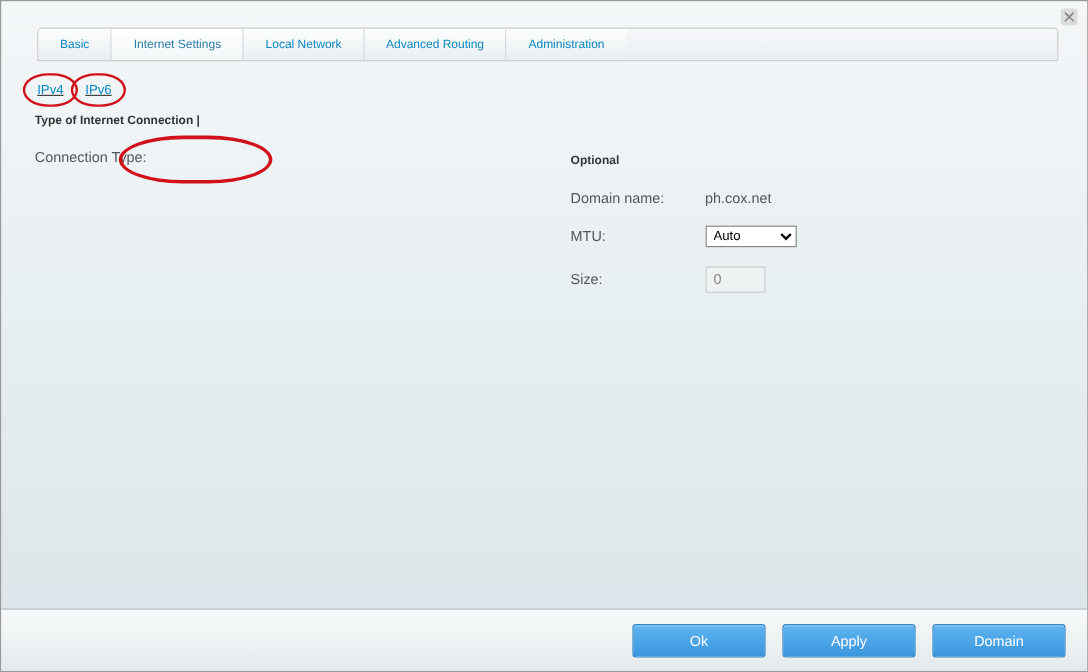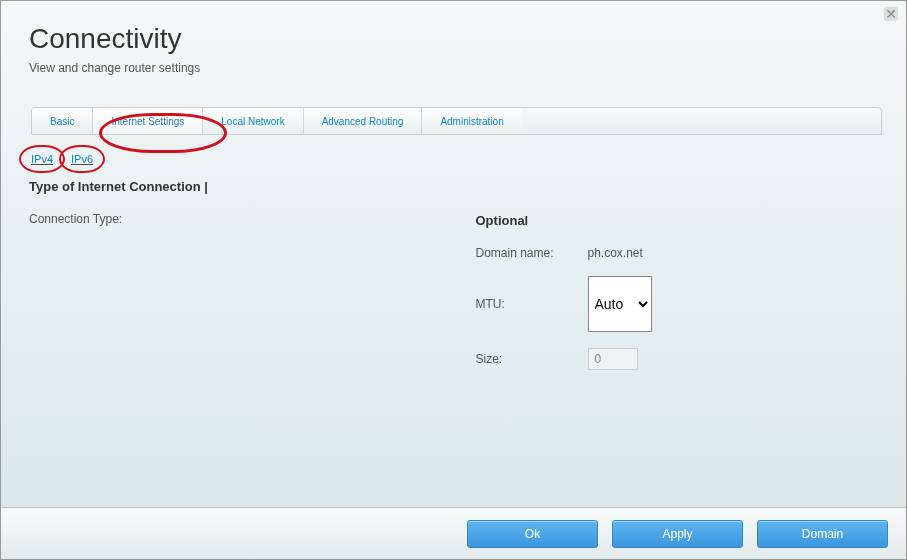--- a/index.html
+++ b/index.html
@@ -104,37 +104,37 @@
     display: flex;
     padding: 2px 28px 0 28px;
   }
   .col {
     flex: 1;
     padding-top: 4px;
   }
   .col.right { padding-left: 44px; margin-top: 34px; }
   .section-title {
     font-weight: bold;
-    font-size: 13px;
+    font-size: 10px;
     color: #333;
     margin-bottom: 18px;
   }
   .row {
     display: flex;
     align-items: center;
     margin-bottom: 16px;
     font-size: 12px;
     color: #555;
   }
   .row .lbl { width: 112px; color: #555; }
   .row .val { color: #555; }
   select.mtu {
-    width: 64px;
-    font-size: 14px;
-    padding: 18px 2px;
+    width: 76px;
+    font-size: 11px;
+    padding: 1px 2px;
     border: 1px solid #888;
     background: #fff;
   }
   input.size {
     width: 50px;
     font-size: 12px;
     padding: 3px 6px;
     border: 1px solid #ccc;
     background: #eef2f3;
     color: #888;
@@ -146,44 +146,40 @@
     height: 52px;
     border-top: 1px solid #b9c1c4;
     background: linear-gradient(to bottom, #f7fafa, #e3eaec);
     display: flex;
     justify-content: flex-end;
     align-items: center;
     padding-right: 18px;
     gap: 14px;
   }
   .btn {
-    width: 131px;
+    width: 111px;
     height: 28px;
     border: 1px solid #2f86c9;
     border-radius: 3px;
     background: linear-gradient(to bottom, #5fb4ef, #3a96de);
     color: #fff;
     font-size: 12px;
     text-align: center;
     line-height: 26px;
     cursor: pointer;
     box-shadow: inset 0 1px 0 rgba(255,255,255,0.4);
   }
 </style>
 </head>
 <body>
 
 <div class="window">
 
   <div class="close-x">✕</div>
 
-  <div class="header">
-    <h1>Connectivity</h1>
-    <div class="subtitle">View and change router settings</div>
-  </div>
 
   <div class="tabs">
     <div class="tab">Basic</div>
     <div class="tab active">Internet Settings</div>
     <div class="tab">Local Network</div>
     <div class="tab">Advanced Routing</div>
     <div class="tab">Administration</div>
   </div>
   <div class="tab-annot tab-annot-1"></div>
 

